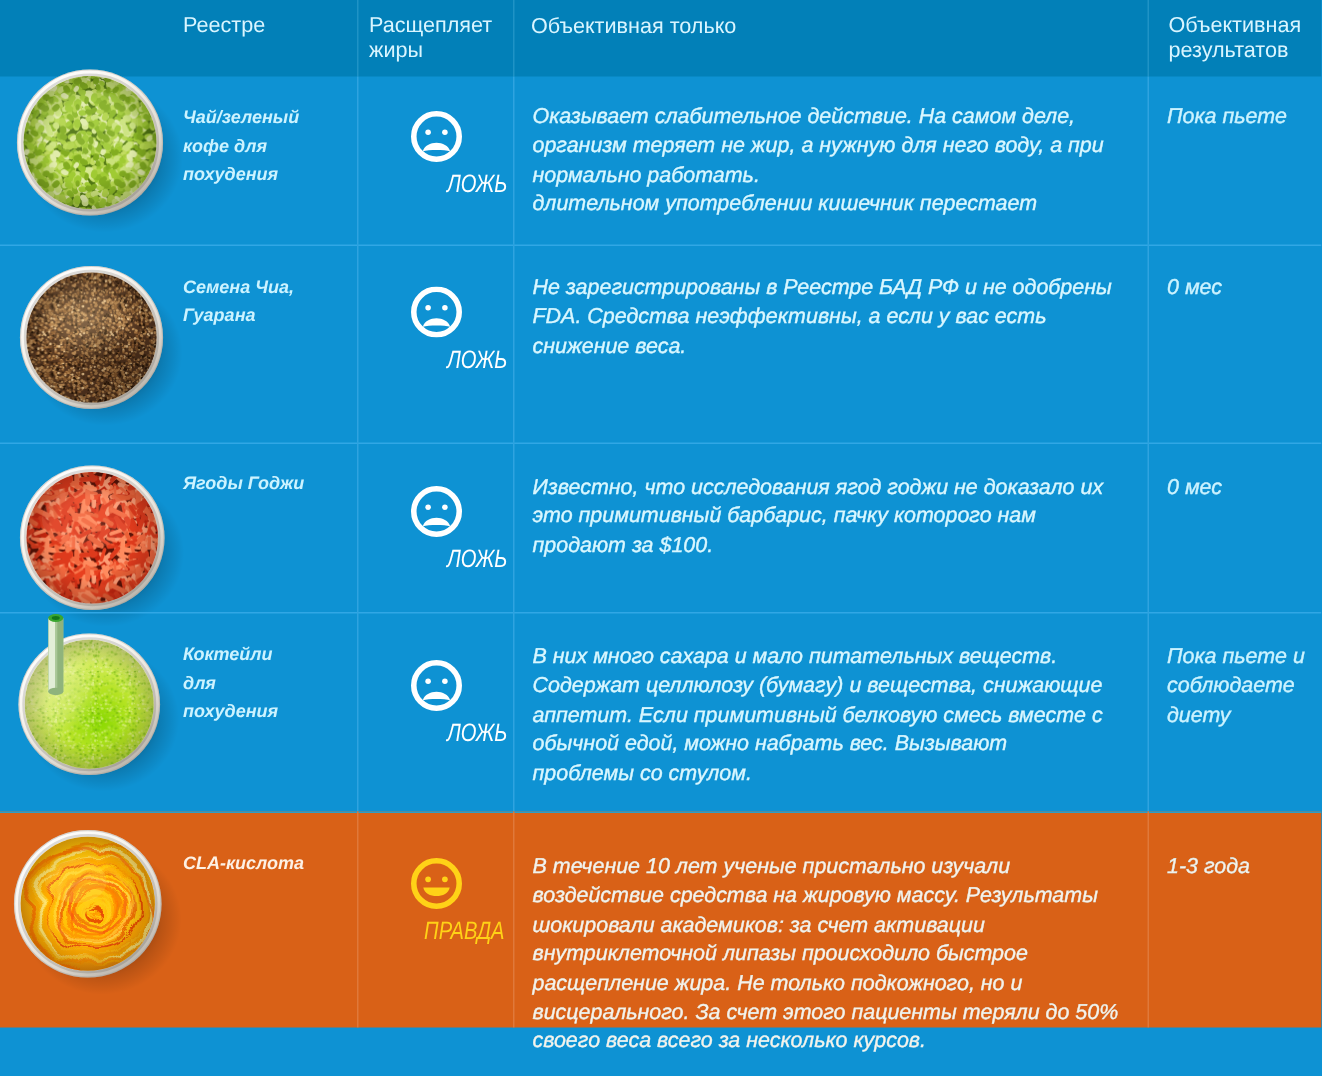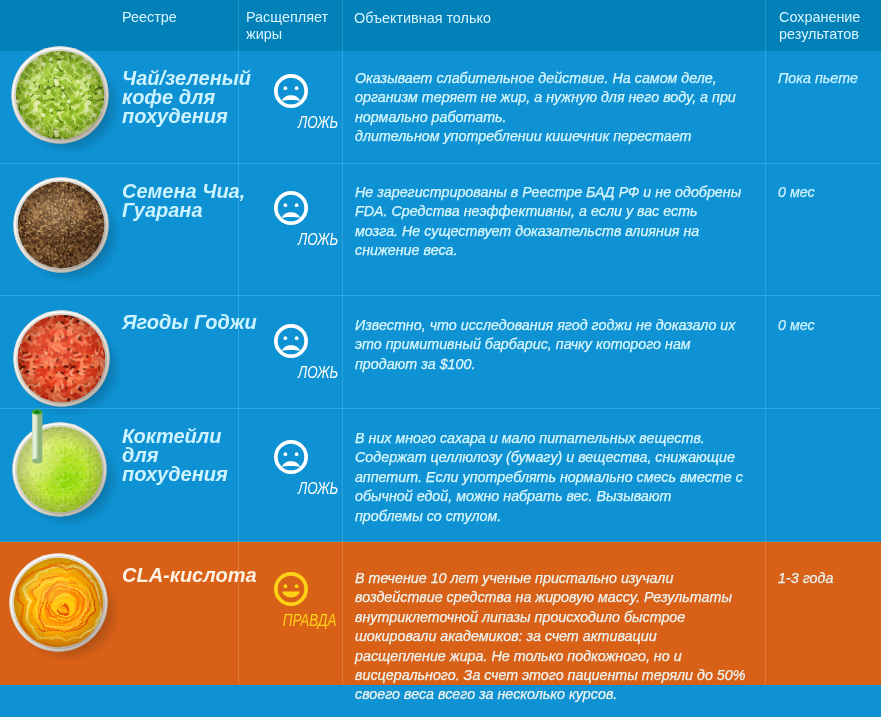--- a/index.html
+++ b/index.html
@@ -17,21 +17,21 @@
 
 .row{position:absolute;left:0;width:881px;}
 .vsep{position:absolute;top:0;bottom:0;width:1px;background:#2fa3e0;}
 .hsep{position:absolute;left:0;right:0;height:1px;background:#31a7e5;}
 
 .bowl{position:absolute;}
 .bw{display:block;width:100%;height:100%;overflow:visible;}
 .bowl{overflow:visible;}
 
 .prod{position:absolute;left:122px;width:130px;color:#ccf3ff;font-weight:bold;font-style:italic;
-  font-size:20px;line-height:19px;white-space:nowrap;}
+  font-size:12px;line-height:19px;white-space:nowrap;}
 .verdict{position:absolute;left:239px;width:104px;text-align:right;color:#fff;}
 .vlabel{font-style:italic;font-size:16.8px;line-height:15px;margin-top:7px;}
 .vlabel span{display:inline-block;transform:scaleX(.80);}
 .obj{position:absolute;left:355px;width:404px;color:#d9f7ff;font-style:italic;
   -webkit-text-stroke:0.25px #d9f7ff;
   font-size:14.3px;line-height:19.4px;white-space:nowrap;}
 .ret{position:absolute;left:778px;width:100px;color:#ccf3ff;font-style:italic;
   -webkit-text-stroke:0.25px #ccf3ff;
   font-size:14.3px;line-height:19.4px;white-space:nowrap;}
 .row.hl{background:#d96117;}
@@ -50,21 +50,21 @@
   <div class="vsep" style="left:238px"></div>
   <div class="vsep" style="left:342px"></div>
   <div class="vsep" style="left:765px"></div>
   <div class="hcell h-prod">Реестре</div>
   <div class="hcell h-split">
         <div>Расщепляет</div>
         <div>жиры</div>
       </div>
   <div class="hcell h-obj">Объективная только</div>
   <div class="hcell h-ret">
-        <div>Сохранение</div>
+        <div>Объективная</div>
         <div>результатов</div>
       </div>
  </div>
  <div class="row" style="top:51px;height:112px">
   <div class="vsep" style="left:238px"></div>
   <div class="vsep" style="left:342px"></div>
   <div class="vsep" style="left:765px"></div>
   <div class="bowl" style="left:11px;top:-5px;width:98px;height:98px">
         <svg class="bw" viewBox="0 0 100 100">
           <defs>
@@ -1985,21 +1985,20 @@
             <circle cx="11.4" cy="14.2" r="1.85" fill="#fff"></circle>
             <circle cx="22.6" cy="14.2" r="1.85" fill="#fff"></circle>
             <path d="M7.9 26.9 C10.0 19.3 24.0 19.3 26.1 26.9 C22.4 25.8 11.6 25.8 7.9 26.9 Z" fill="#fff"></path>
           </svg>
         </span>
         <div class="vlabel"><span>ЛОЖЬ</span></div>
       </div>
   <div class="obj" style="top:20px">
         <div>Не зарегистрированы в Реестре БАД РФ и не одобрены</div>
         <div>FDA. Средства неэффективны, а если у вас есть</div>
-        <div>мозга. Не существует доказательств влияния на</div>
         <div>снижение веса.</div>
       </div>
   <div class="ret" style="top:20px">
         <div>0 мес</div>
       </div>
  </div>
  <div class="row" style="top:295px;height:113px">
   <div class="hsep" style="top:0"></div>
   <div class="vsep" style="left:238px"></div>
   <div class="vsep" style="left:342px"></div>
@@ -2866,23 +2865,28 @@
             <circle cx="11.4" cy="14.2" r="1.85" fill="#fff"></circle>
             <circle cx="22.6" cy="14.2" r="1.85" fill="#fff"></circle>
             <path d="M7.9 26.9 C10.0 19.3 24.0 19.3 26.1 26.9 C22.4 25.8 11.6 25.8 7.9 26.9 Z" fill="#fff"></path>
           </svg>
         </span>
         <div class="vlabel"><span>ЛОЖЬ</span></div>
       </div>
   <div class="obj" style="top:21px">
         <div>В них много сахара и мало питательных веществ.</div>
         <div>Содержат целлюлозу (бумагу) и вещества, снижающие</div>
-        <div>аппетит. Если употреблять нормально смесь вместе с</div>
+        <div>аппетит. Если примитивный белковую смесь вместе с</div>
         <div>обычной едой, можно набрать вес. Вызывают</div>
         <div>проблемы со стулом.</div>
+      </div>
+  <div class="ret" style="top:21px">
+        <div>Пока пьете и</div>
+        <div>соблюдаете</div>
+        <div>диету</div>
       </div>
  </div>
  <div class="row hl" style="top:541px;height:144px">
   <div class="hsep" style="top:0"></div>
   <div class="vsep" style="left:238px"></div>
   <div class="vsep" style="left:342px"></div>
   <div class="vsep" style="left:765px"></div>
   <div class="bowl" style="left:9px;top:12px;width:99px;height:99px">
         <svg class="bw" viewBox="0 0 100 100">
           <defs>
@@ -2969,22 +2973,22 @@
             <circle cx="11.4" cy="14.2" r="1.9" fill="#ffd217"></circle>
             <circle cx="22.6" cy="14.2" r="1.9" fill="#ffd217"></circle>
             <path d="M8.2 19.6 L25.8 19.6 C24.6 27.3 9.4 27.3 8.2 19.6 Z" fill="#ffd217"></path>
           </svg>
         </span>
         <div class="vlabel"><span>ПРАВДА</span></div>
       </div>
   <div class="obj" style="top:28px">
         <div>В течение 10 лет ученые пристально изучали</div>
         <div>воздействие средства на жировую массу. Результаты</div>
+        <div>шокировали академиков: за счет активации</div>
         <div>внутриклеточной липазы происходило быстрое</div>
-        <div>шокировали академиков: за счет активации</div>
         <div>расщепление жира. Не только подкожного, но и</div>
         <div>висцерального. За счет этого пациенты теряли до 50%</div>
         <div>своего веса всего за несколько курсов.</div>
       </div>
   <div class="ret" style="top:28px">
         <div>1-3 года</div>
       </div>
  </div>
 </div>
 

